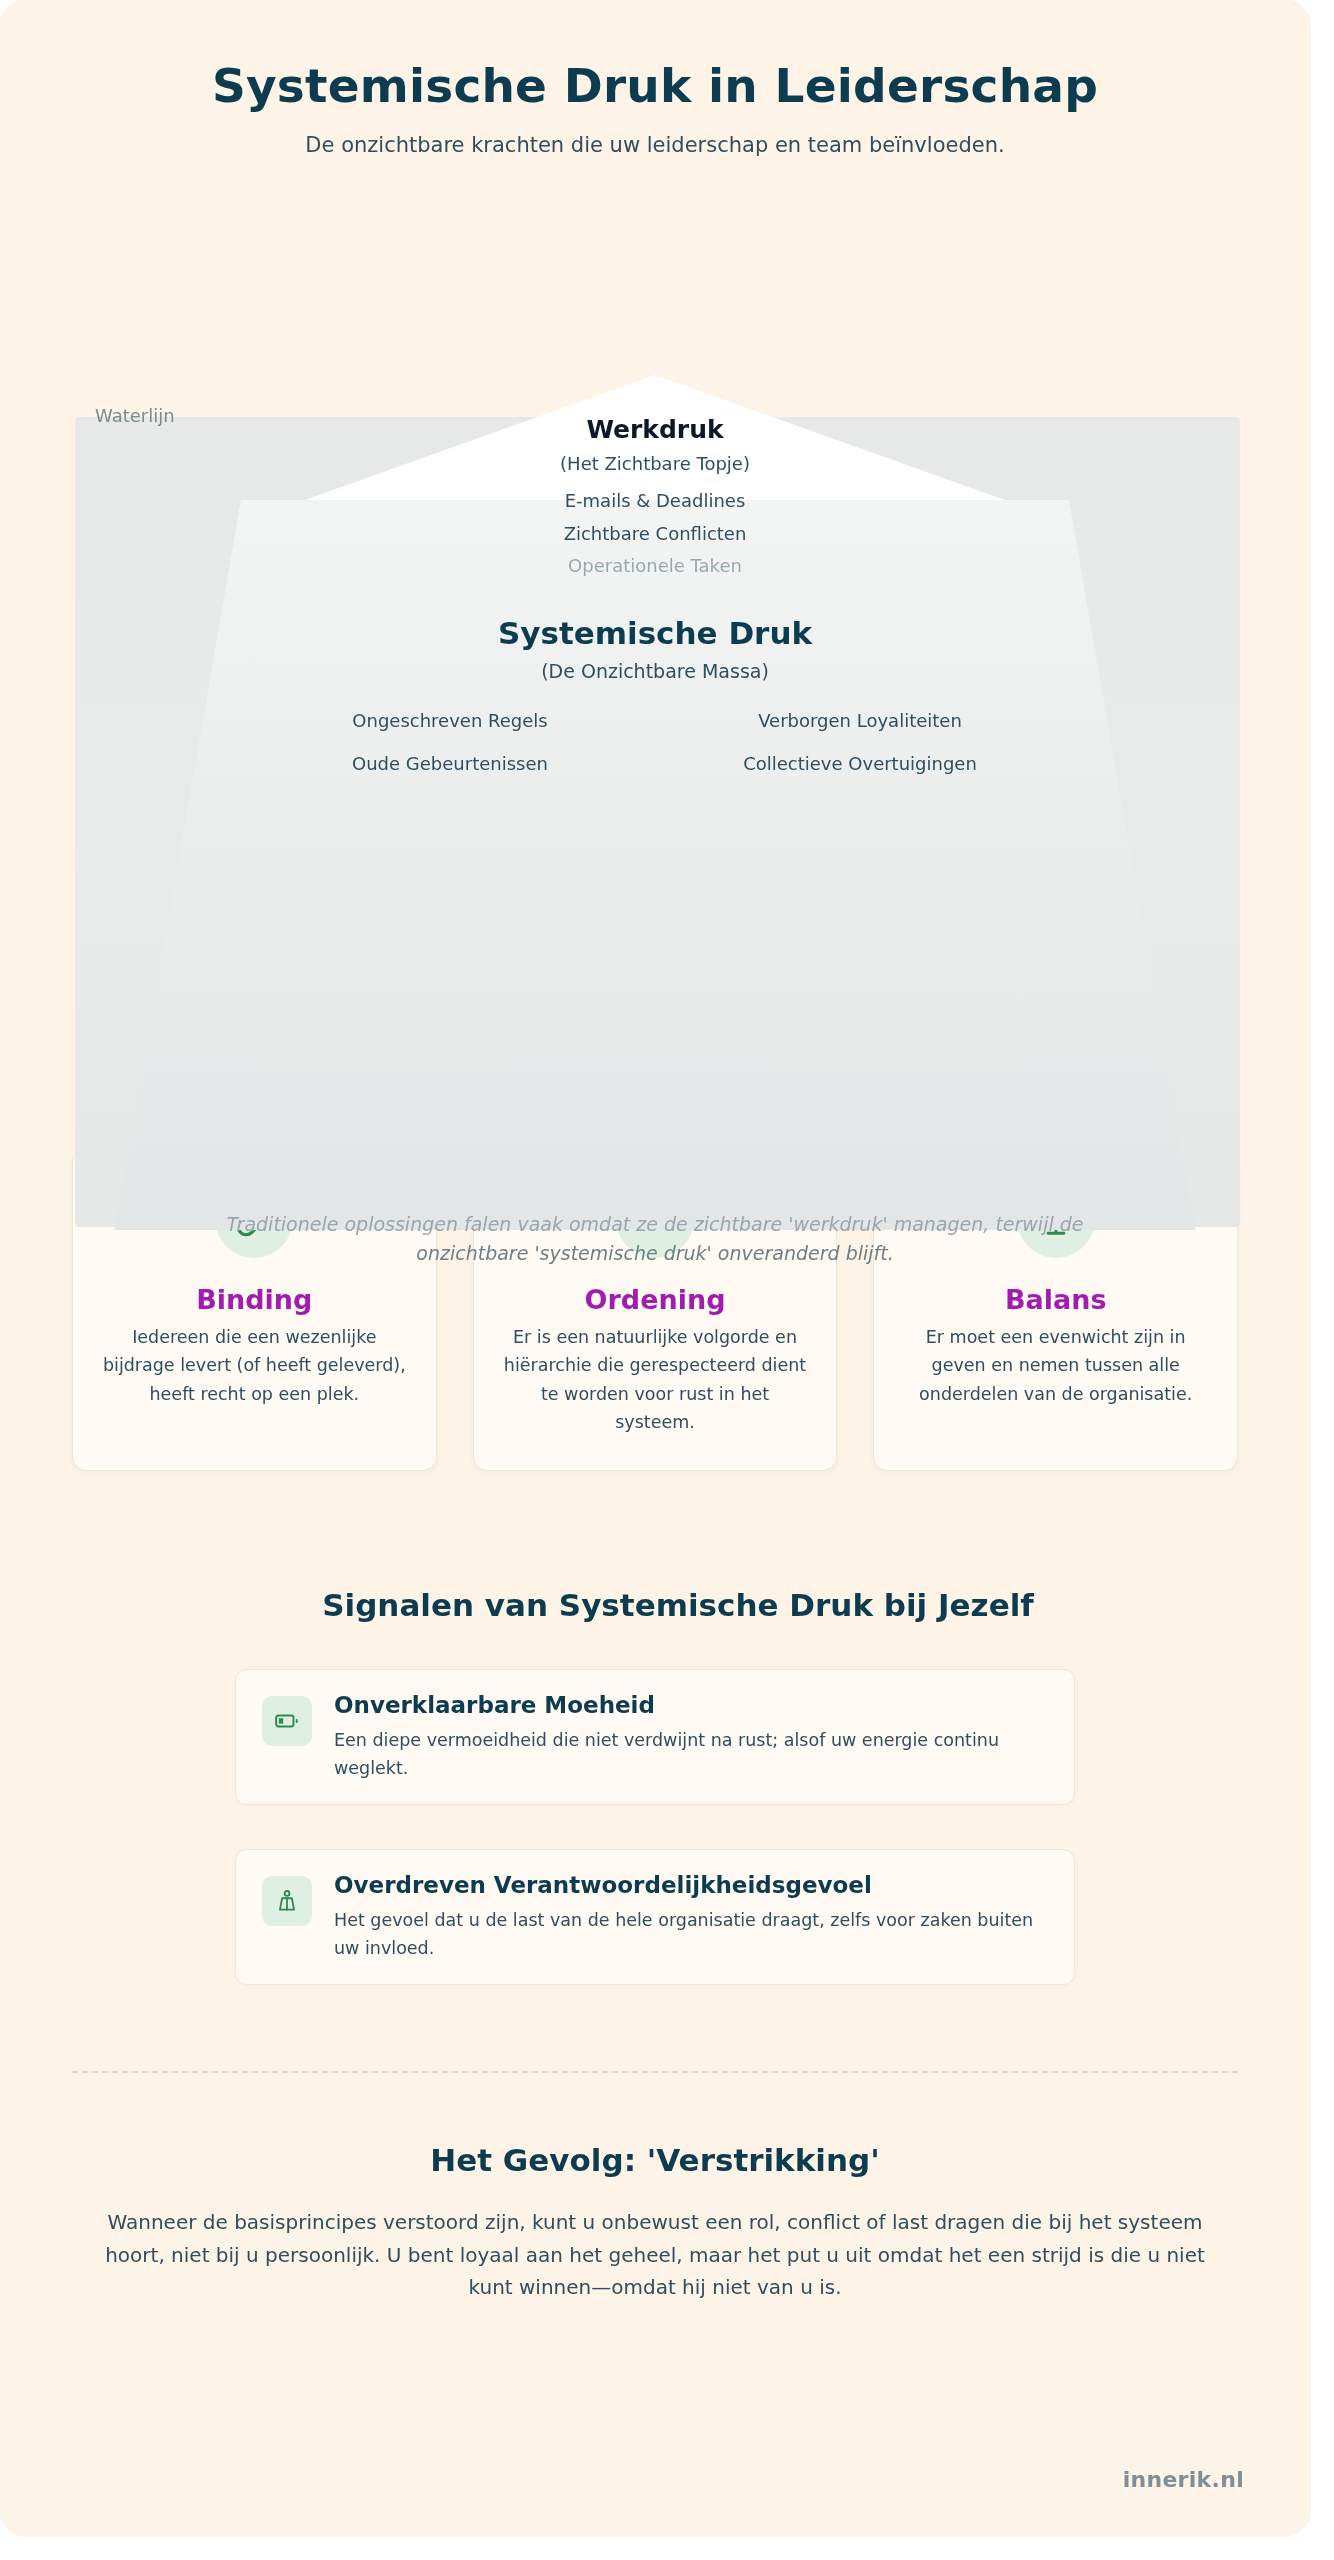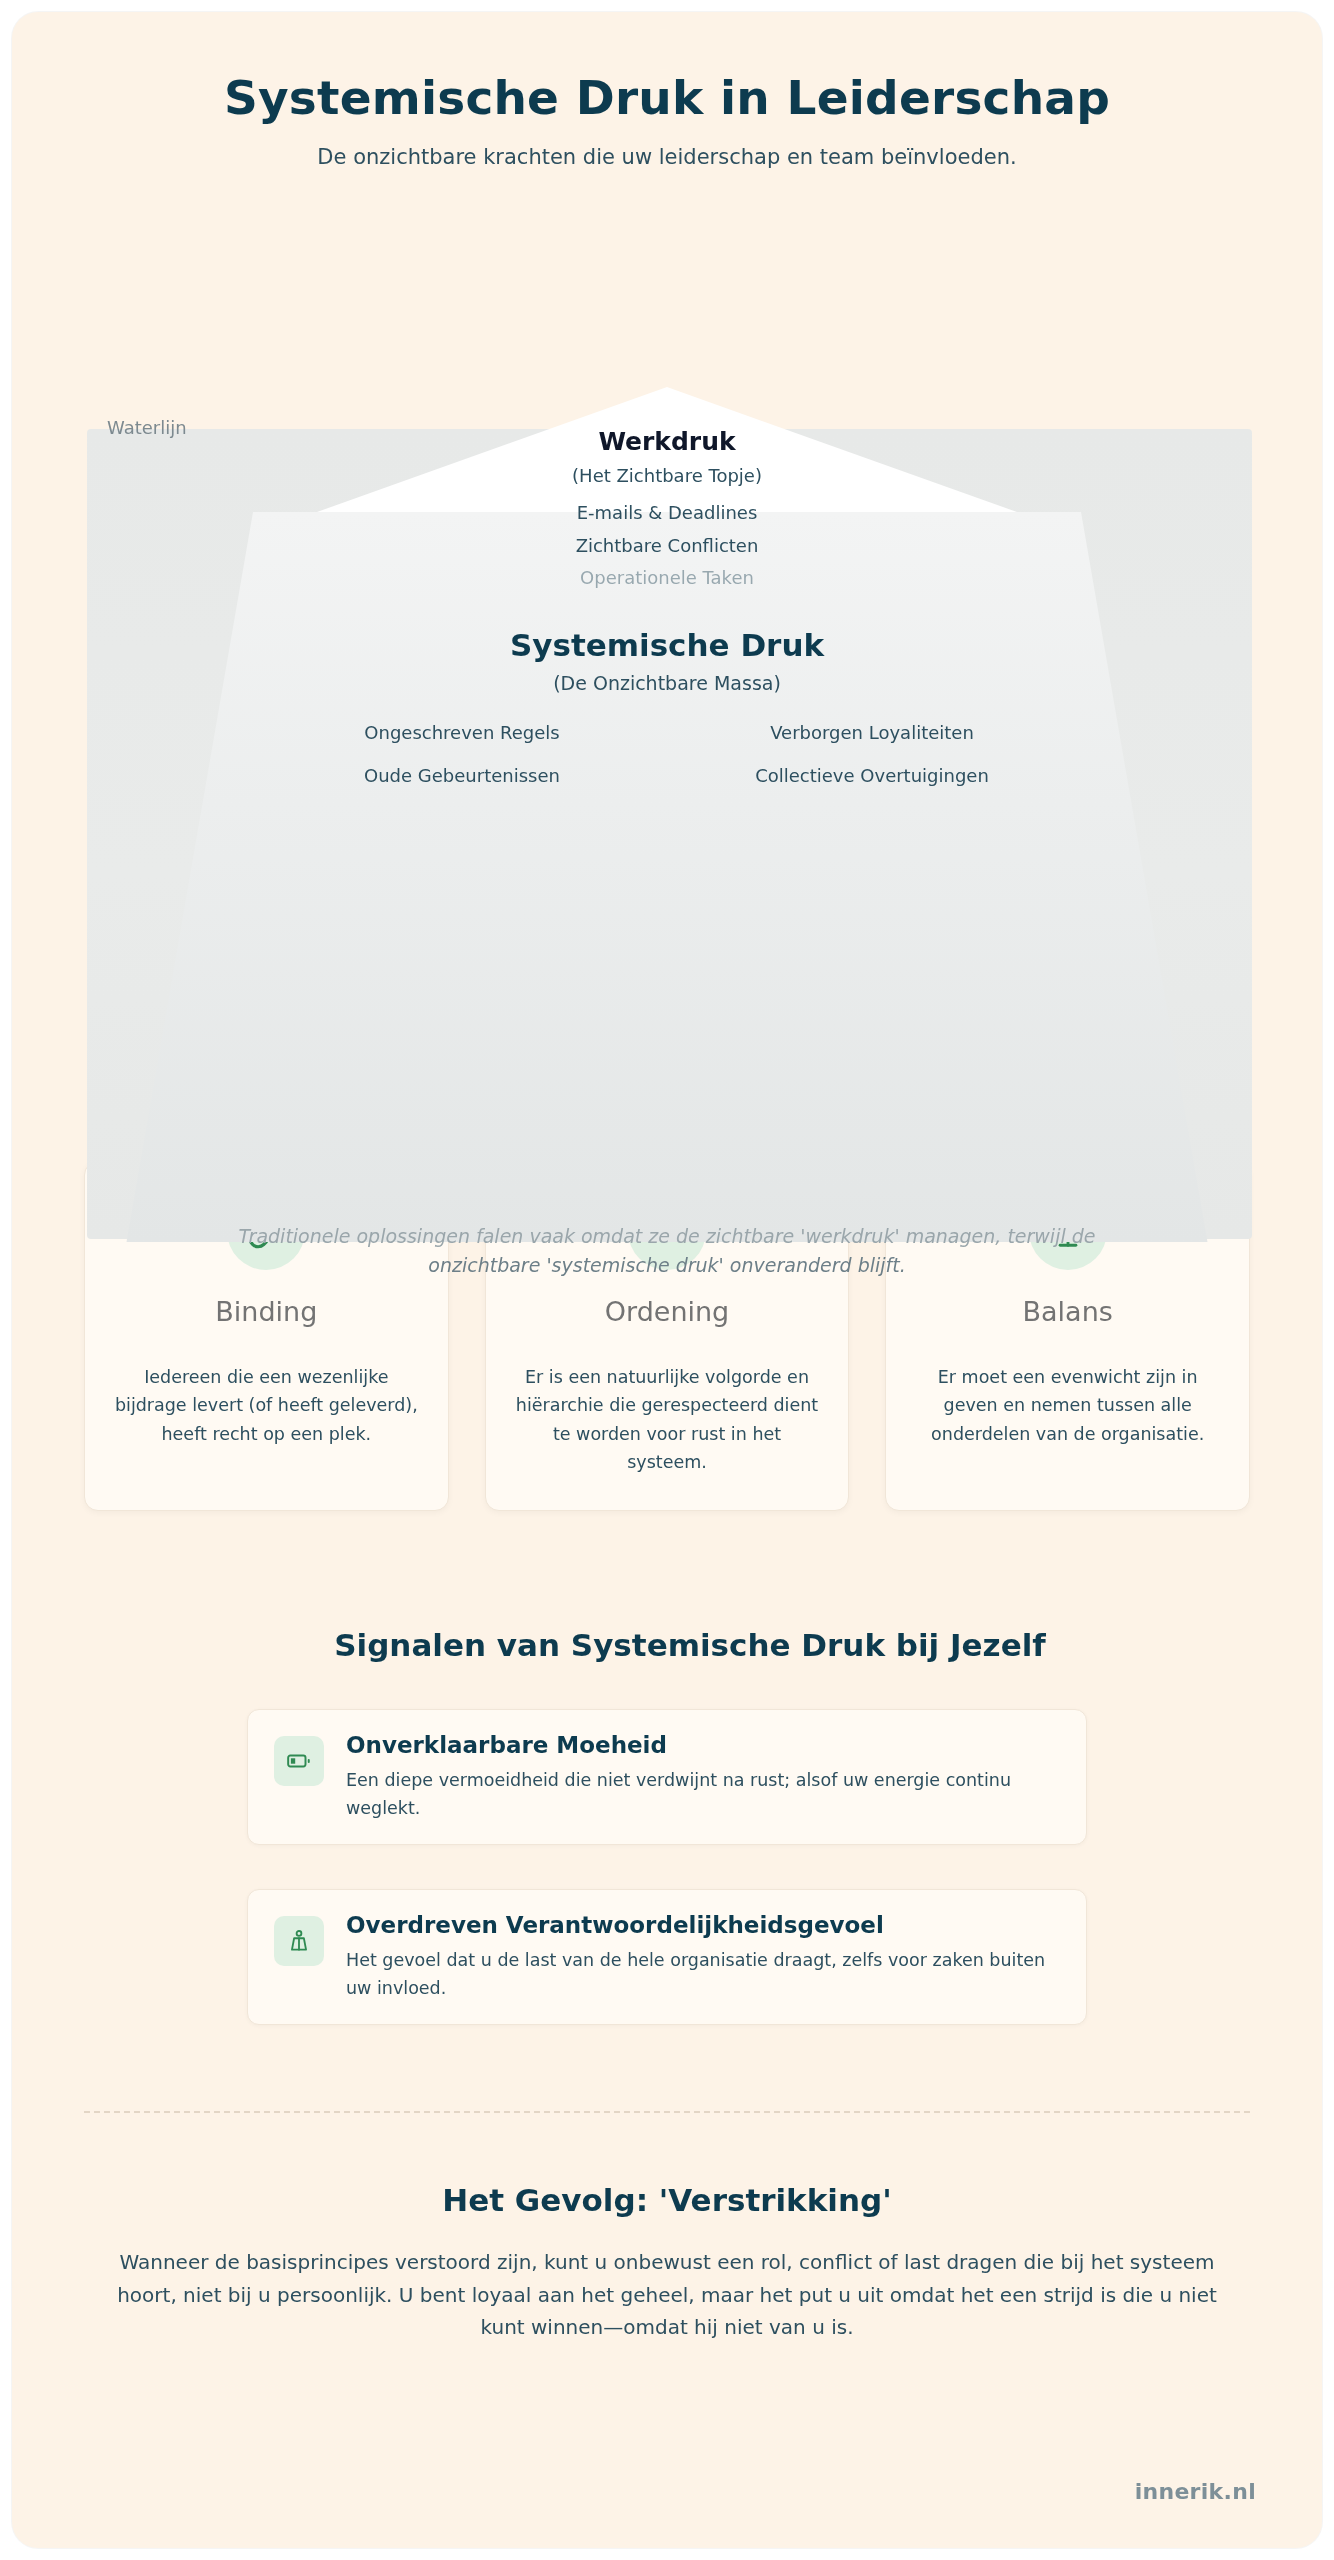--- a/index.html
+++ b/index.html
@@ -9,21 +9,20 @@
     height: 2560px;
     background: #ffffff;
     font-family: "DejaVu Sans", "Liberation Sans", sans-serif;
   }
 
   .page {
     position: relative;
     width: 1334px;
     height: 2046px;
     background: #ffffff;
-    padding: 12px;
   }
 
   .card {
     position: relative;
     width: 1310px;
     height: 2536px;
     background: #fdf3e7;
     border-radius: 26px;
     overflow: hidden;
     box-shadow: 0 0 0 1px rgba(0,0,0,0.04);
@@ -197,23 +196,23 @@
     border-radius: 50%;
     background: #dff0e2;
     display: flex;
     align-items: center;
     justify-content: center;
   }
   .p-icon svg { width: 38px; height: 38px; }
 
   .p-name {
     font-size: 27px;
-    font-weight: 400;
-    color: #737373;
-    margin-bottom: 36px;
+    font-weight: 700;
+    color: #a21caf;
+    margin-bottom: 8px;
   }
   .p-desc {
     font-size: 17.5px;
     color: #2d4f5f;
     line-height: 1.62;
   }
 
   
   .signals-title { margin-top: 116px; }
 

